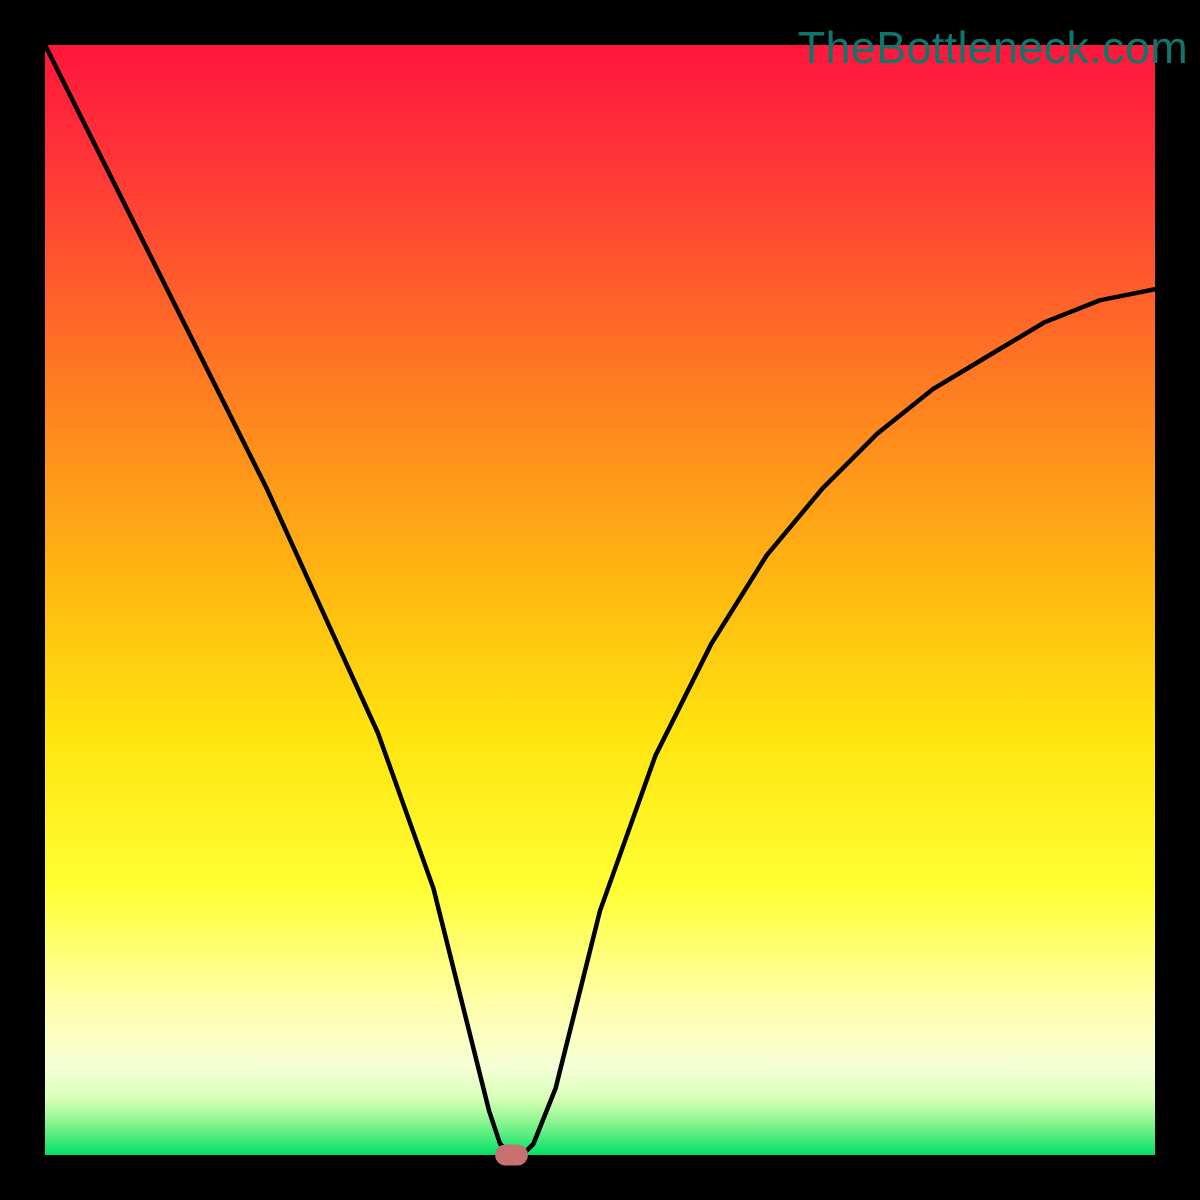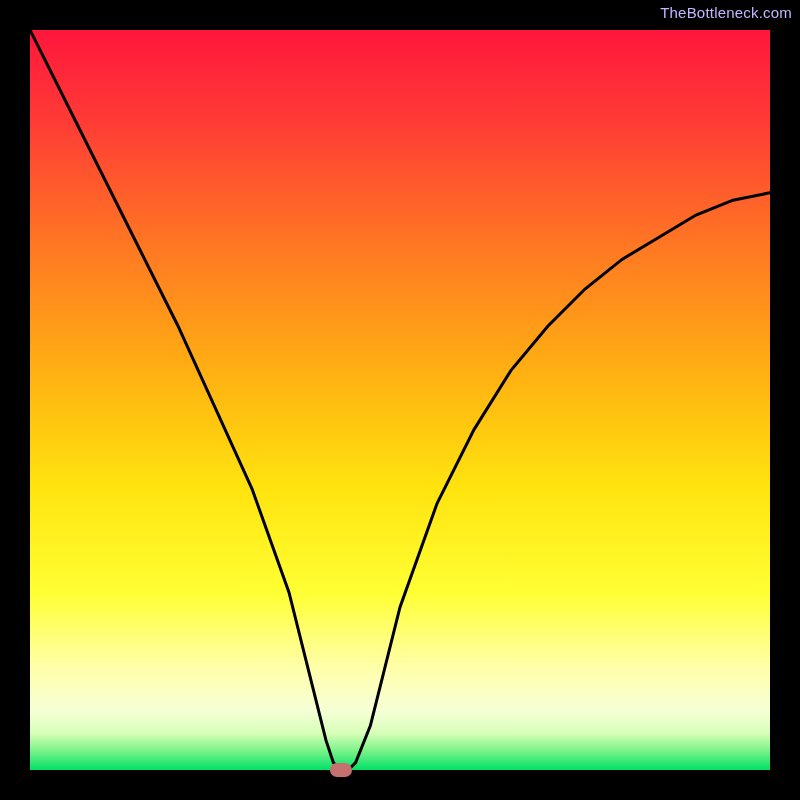--- a/index.html
+++ b/index.html
@@ -22,24 +22,24 @@
   }
   .plot-area {
     position: absolute;
     left: 0;
     top: 0;
     width: 740px;
     height: 740px;
   }
   .watermark {
     position: absolute;
-    top: 4px;
+    top: 16px;
     right: 8px;
-    color: #c4b5fd;
-    font-size: 15px;
+    color: #0f766e;
+    font-size: 30px;
     font-weight: 500;
     letter-spacing: 0.2px;
     z-index: 10;
   }
   .marker {
     position: absolute;
     width: 22px;
     height: 14px;
     background: #c77070;
     border-radius: 7px;

